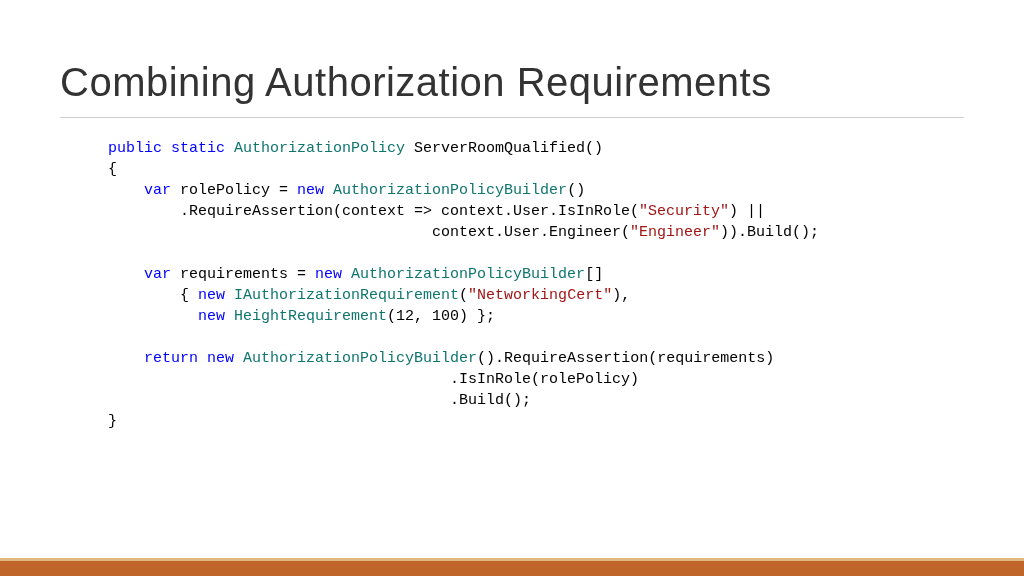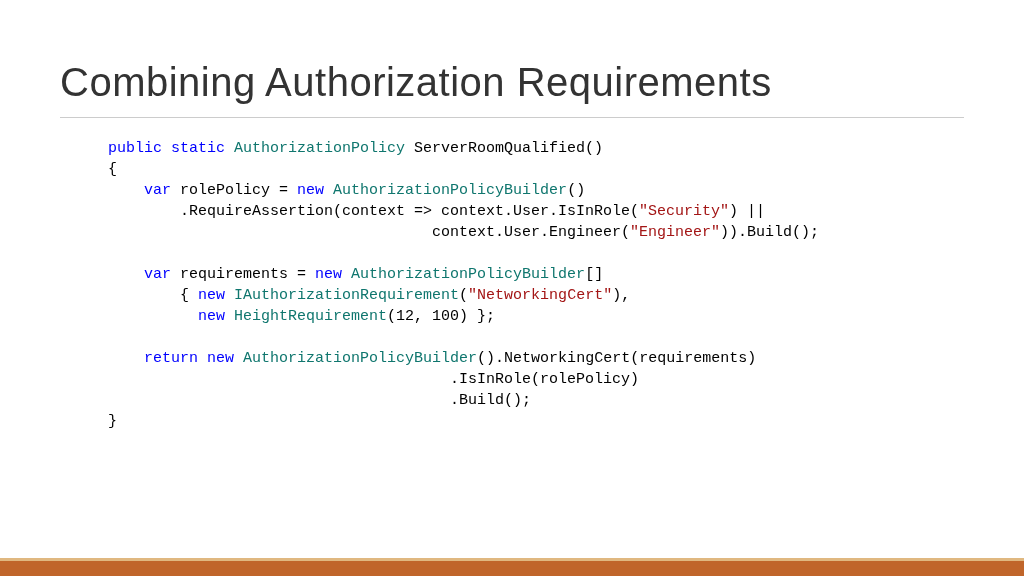--- a/index.html
+++ b/index.html
@@ -53,19 +53,19 @@
   <div class="code-block"><span class="kw">public</span> <span class="kw">static</span> <span class="type">AuthorizationPolicy</span><span> ServerRoomQualified()</span>
 <span>{</span>
     <span class="kw">var</span><span> rolePolicy = </span><span class="kw">new</span><span class="type"> AuthorizationPolicyBuilder</span><span>()</span>
 <span>        .RequireAssertion(context =&gt; context.User.IsInRole(</span><span class="str">"Security"</span><span>) ||</span>
 <span>                                    context.User.Engineer(</span><span class="str">"Engineer"</span><span>)).Build();</span>
 
     <span class="kw">var</span><span> requirements = </span><span class="kw">new</span><span class="type"> AuthorizationPolicyBuilder</span><span>[]</span>
     <span>    { </span><span class="kw">new</span><span class="type"> IAuthorizationRequirement</span><span>(</span><span class="str">"NetworkingCert"</span><span>),</span>
     <span>      </span><span class="kw">new</span><span class="type"> HeightRequirement</span><span>(12, 100) };</span>
 
-    <span class="kw">return</span><span> </span><span class="kw">new</span><span class="type"> AuthorizationPolicyBuilder</span><span>().NetworkingCert(requirements)</span>
+    <span class="kw">return</span><span> </span><span class="kw">new</span><span class="type"> AuthorizationPolicyBuilder</span><span>().RequireAssertion(requirements)</span>
 <span>                                      .IsInRole(rolePolicy)</span>
 <span>                                      .Build();</span>
 <span>}</span></div>
 </div>
 
 <div class="footer-bar"></div>
 
 </body></html>

